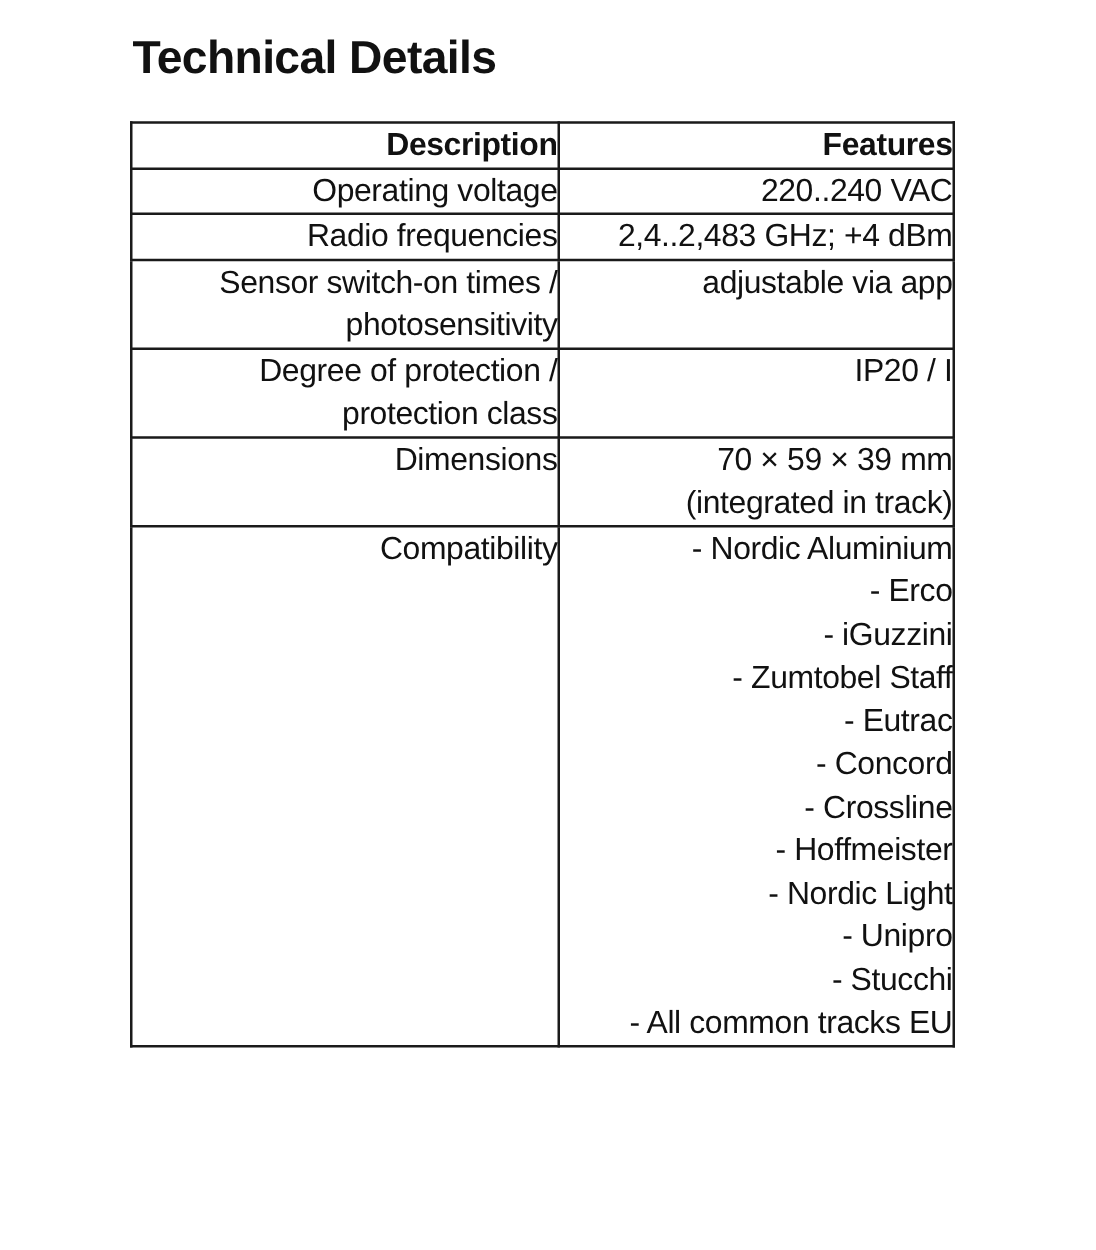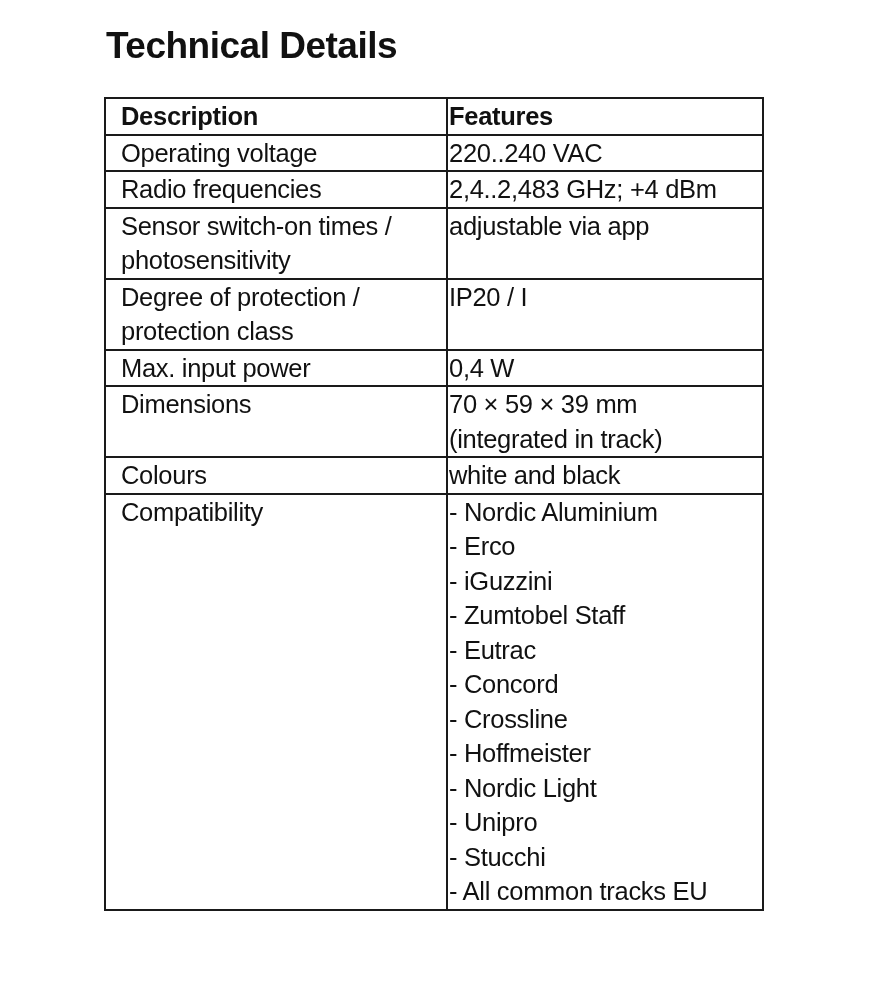--- a/index.html
+++ b/index.html
@@ -1,21 +1,21 @@
 <!DOCTYPE html>
 <html><head>
 <meta charset="utf-8">
 <style>
   html, body { margin: 0; padding: 0; background: #ffffff; }
   body { width: 877px; height: 1000px; position: relative; font-family: "Liberation Sans", "DejaVu Sans", sans-serif; color: #111; }
   .title { position: absolute; left: 106px; top: 24px; font-size: 37px; letter-spacing: -0.5px; line-height: 44px; margin: 0; font-weight: bold; }
   table.spec { position: absolute; left: 104px; top: 97px; border-collapse: collapse; width: 658px; table-layout: fixed; }
   table.spec col.c1 { width: 342px; }
   table.spec col.c2 { width: 316px; }
-  table.spec td, table.spec th { border: 2px solid #1a1a1a; padding: 0 0 0 15px; vertical-align: top; font-size: 25.5px; line-height: 34.5px; text-align: left; font-weight: normal; letter-spacing: -0.3px; white-space: nowrap; }
+  table.spec td, table.spec th { border: 2px solid #1a1a1a; padding: 0 0 0 15px; vertical-align: top; font-size: 25.5px; line-height: 34.5px; text-align: right; font-weight: normal; letter-spacing: -0.3px; white-space: nowrap; }
   table.spec td.c2, table.spec th.c2 { padding-left: 1px; }
   table.spec th { font-weight: bold; }
   .line { display: block; }
 </style>
 </head>
 <body>
 
 <h1 class="title">Technical Details</h1>
 
 <table class="spec">
@@ -59,41 +59,25 @@
         <td>
           <span class="line">Degree of protection /</span>
           <span class="line">protection class</span>
         </td>
         <td class="c2">
           <span class="line">IP20 / I</span>
         </td>
       </tr>
       <tr>
         <td>
-          <span class="line">Max. input power</span>
-        </td>
-        <td class="c2">
-          <span class="line">0,4 W</span>
-        </td>
-      </tr>
-      <tr>
-        <td>
           <span class="line">Dimensions</span>
         </td>
         <td class="c2">
           <span class="line">70 × 59 × 39 mm</span>
           <span class="line">(integrated in track)</span>
-        </td>
-      </tr>
-      <tr>
-        <td>
-          <span class="line">Colours</span>
-        </td>
-        <td class="c2">
-          <span class="line">white and black</span>
         </td>
       </tr>
       <tr>
         <td>
           <span class="line">Compatibility</span>
         </td>
         <td class="c2">
           <span class="line">- Nordic Aluminium</span>
           <span class="line">- Erco</span>
           <span class="line">- iGuzzini</span>

